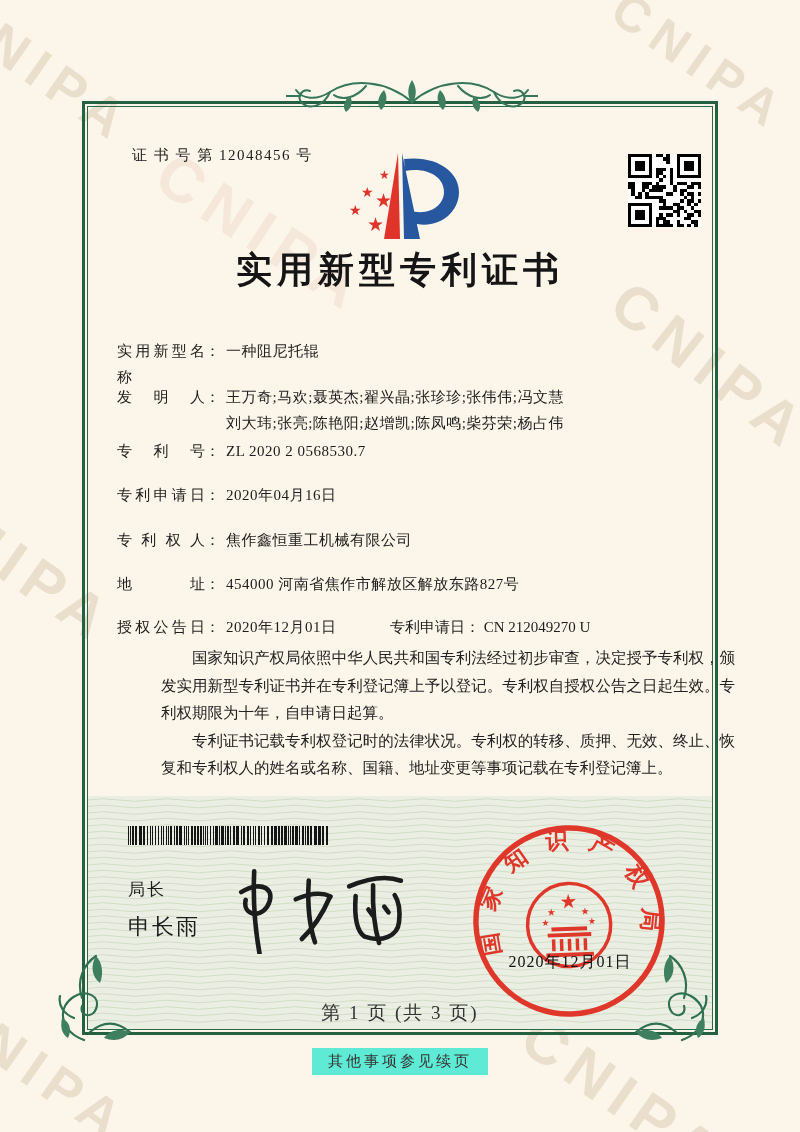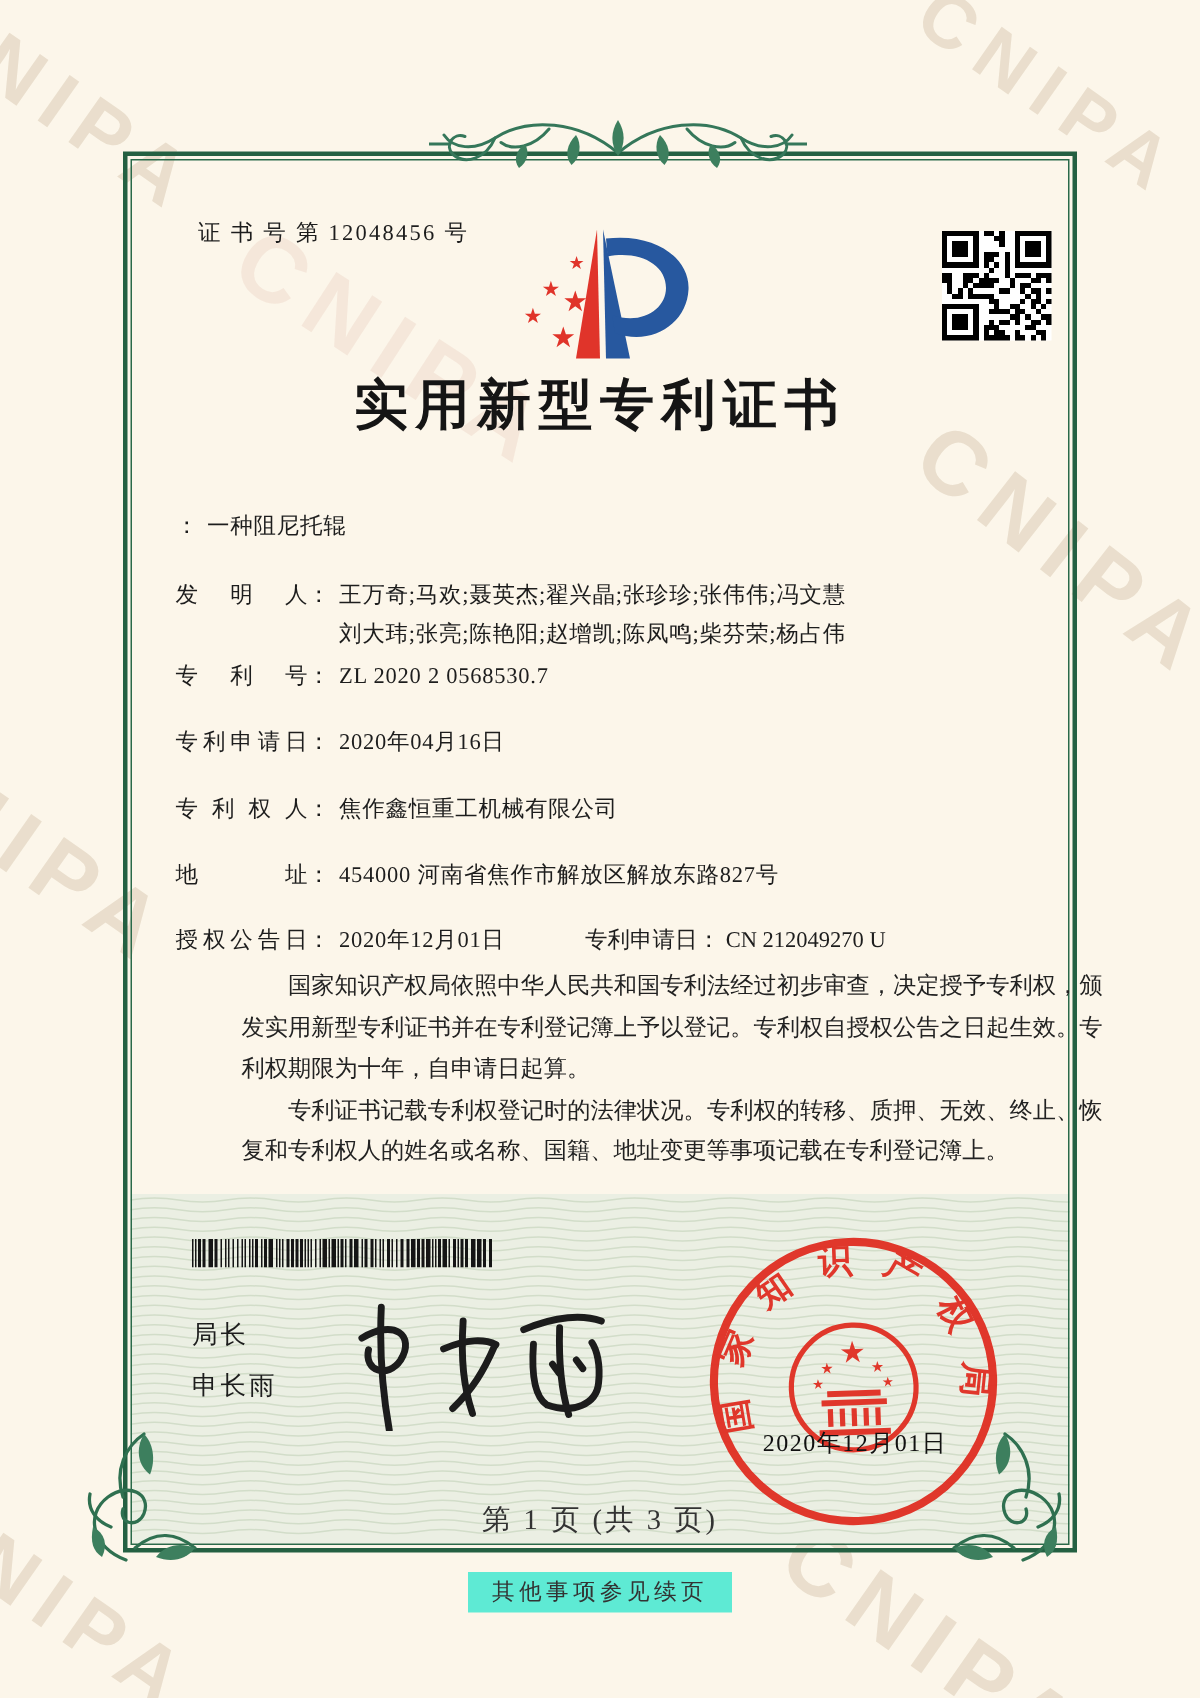--- a/index.html
+++ b/index.html
@@ -47,21 +47,21 @@
   .row .colon{flex:none; margin-right:6px;}
   .row .val{letter-spacing:.5px;}
   .r0{top:338px;} .r1{top:384px;} .r2{top:438px;} .r3{top:482px;}
   .r4{top:527px;} .r5{top:571px;} .r6{top:614px;}
   .pair2{position:absolute; left:273px; top:0; white-space:nowrap;}
   .paras{position:absolute; left:117px; top:644px; width:574px; font-size:15.5px;
          line-height:27.5px; text-align:justify; color:#222;margin-left:44px;}
   .paras p{margin:0; text-indent:2em;}
   .barcode{position:absolute; left:128px; top:826px; width:204px; height:19px;}
   .signer-title{position:absolute; left:128px; top:878px; font-size:17px; letter-spacing:2px;}
-  .signer-name{position:absolute; left:128px; top:912px; font-size:17px; letter-spacing:2px;}
+  .signer-name{position:absolute; left:128px; top:912px; font-size:22px; letter-spacing:2px;}
   .signature{position:absolute; left:222px; top:854px; width:196px; height:100px;}
   .seal{position:absolute; left:470px; top:822px; width:198px; height:198px; opacity:.93;
         transform:rotate(-2deg);}
   .seal-date{position:absolute; left:472px; top:952px; width:196px; text-align:center;
              font-size:16px; letter-spacing:1px; color:#111;}
   .page-num{position:absolute; left:82px; top:1000px; width:636px; text-align:center;
             font-size:19px; letter-spacing:2px; color:#333;}
   .footer-note{position:absolute; left:0; top:1048px; width:100%; text-align:center;}
   .footer-note span{display:inline-block; background:#5eead4; padding:4px 16px;
                     font-size:15px; letter-spacing:3px; color:#333;}
@@ -314,20 +314,21 @@
         <rect x="12" y="20" width="1" height="1" fill="#000"></rect>
         <rect x="14" y="20" width="1" height="1" fill="#000"></rect>
         <rect x="15" y="20" width="1" height="1" fill="#000"></rect>
         <rect x="17" y="20" width="1" height="1" fill="#000"></rect>
         <rect x="19" y="20" width="1" height="1" fill="#000"></rect>
       </svg>
 
     <div class="title">实用新型专利证书</div>
 
     <div class="row r0">
+      <span class="lbl">实用新型名称</span>
         <span class="colon">：</span>
       <span class="val">一种阻尼托辊</span>
     </div>
     <div class="row r1">
       <span class="lbl">发明人</span>
         <span class="colon">：</span>
       <span class="val">
         <div>王万奇;马欢;聂英杰;翟兴晶;张珍珍;张伟伟;冯文慧</div>
         <div>刘大玮;张亮;陈艳阳;赵增凯;陈凤鸣;柴芬荣;杨占伟</div>
       </span>

